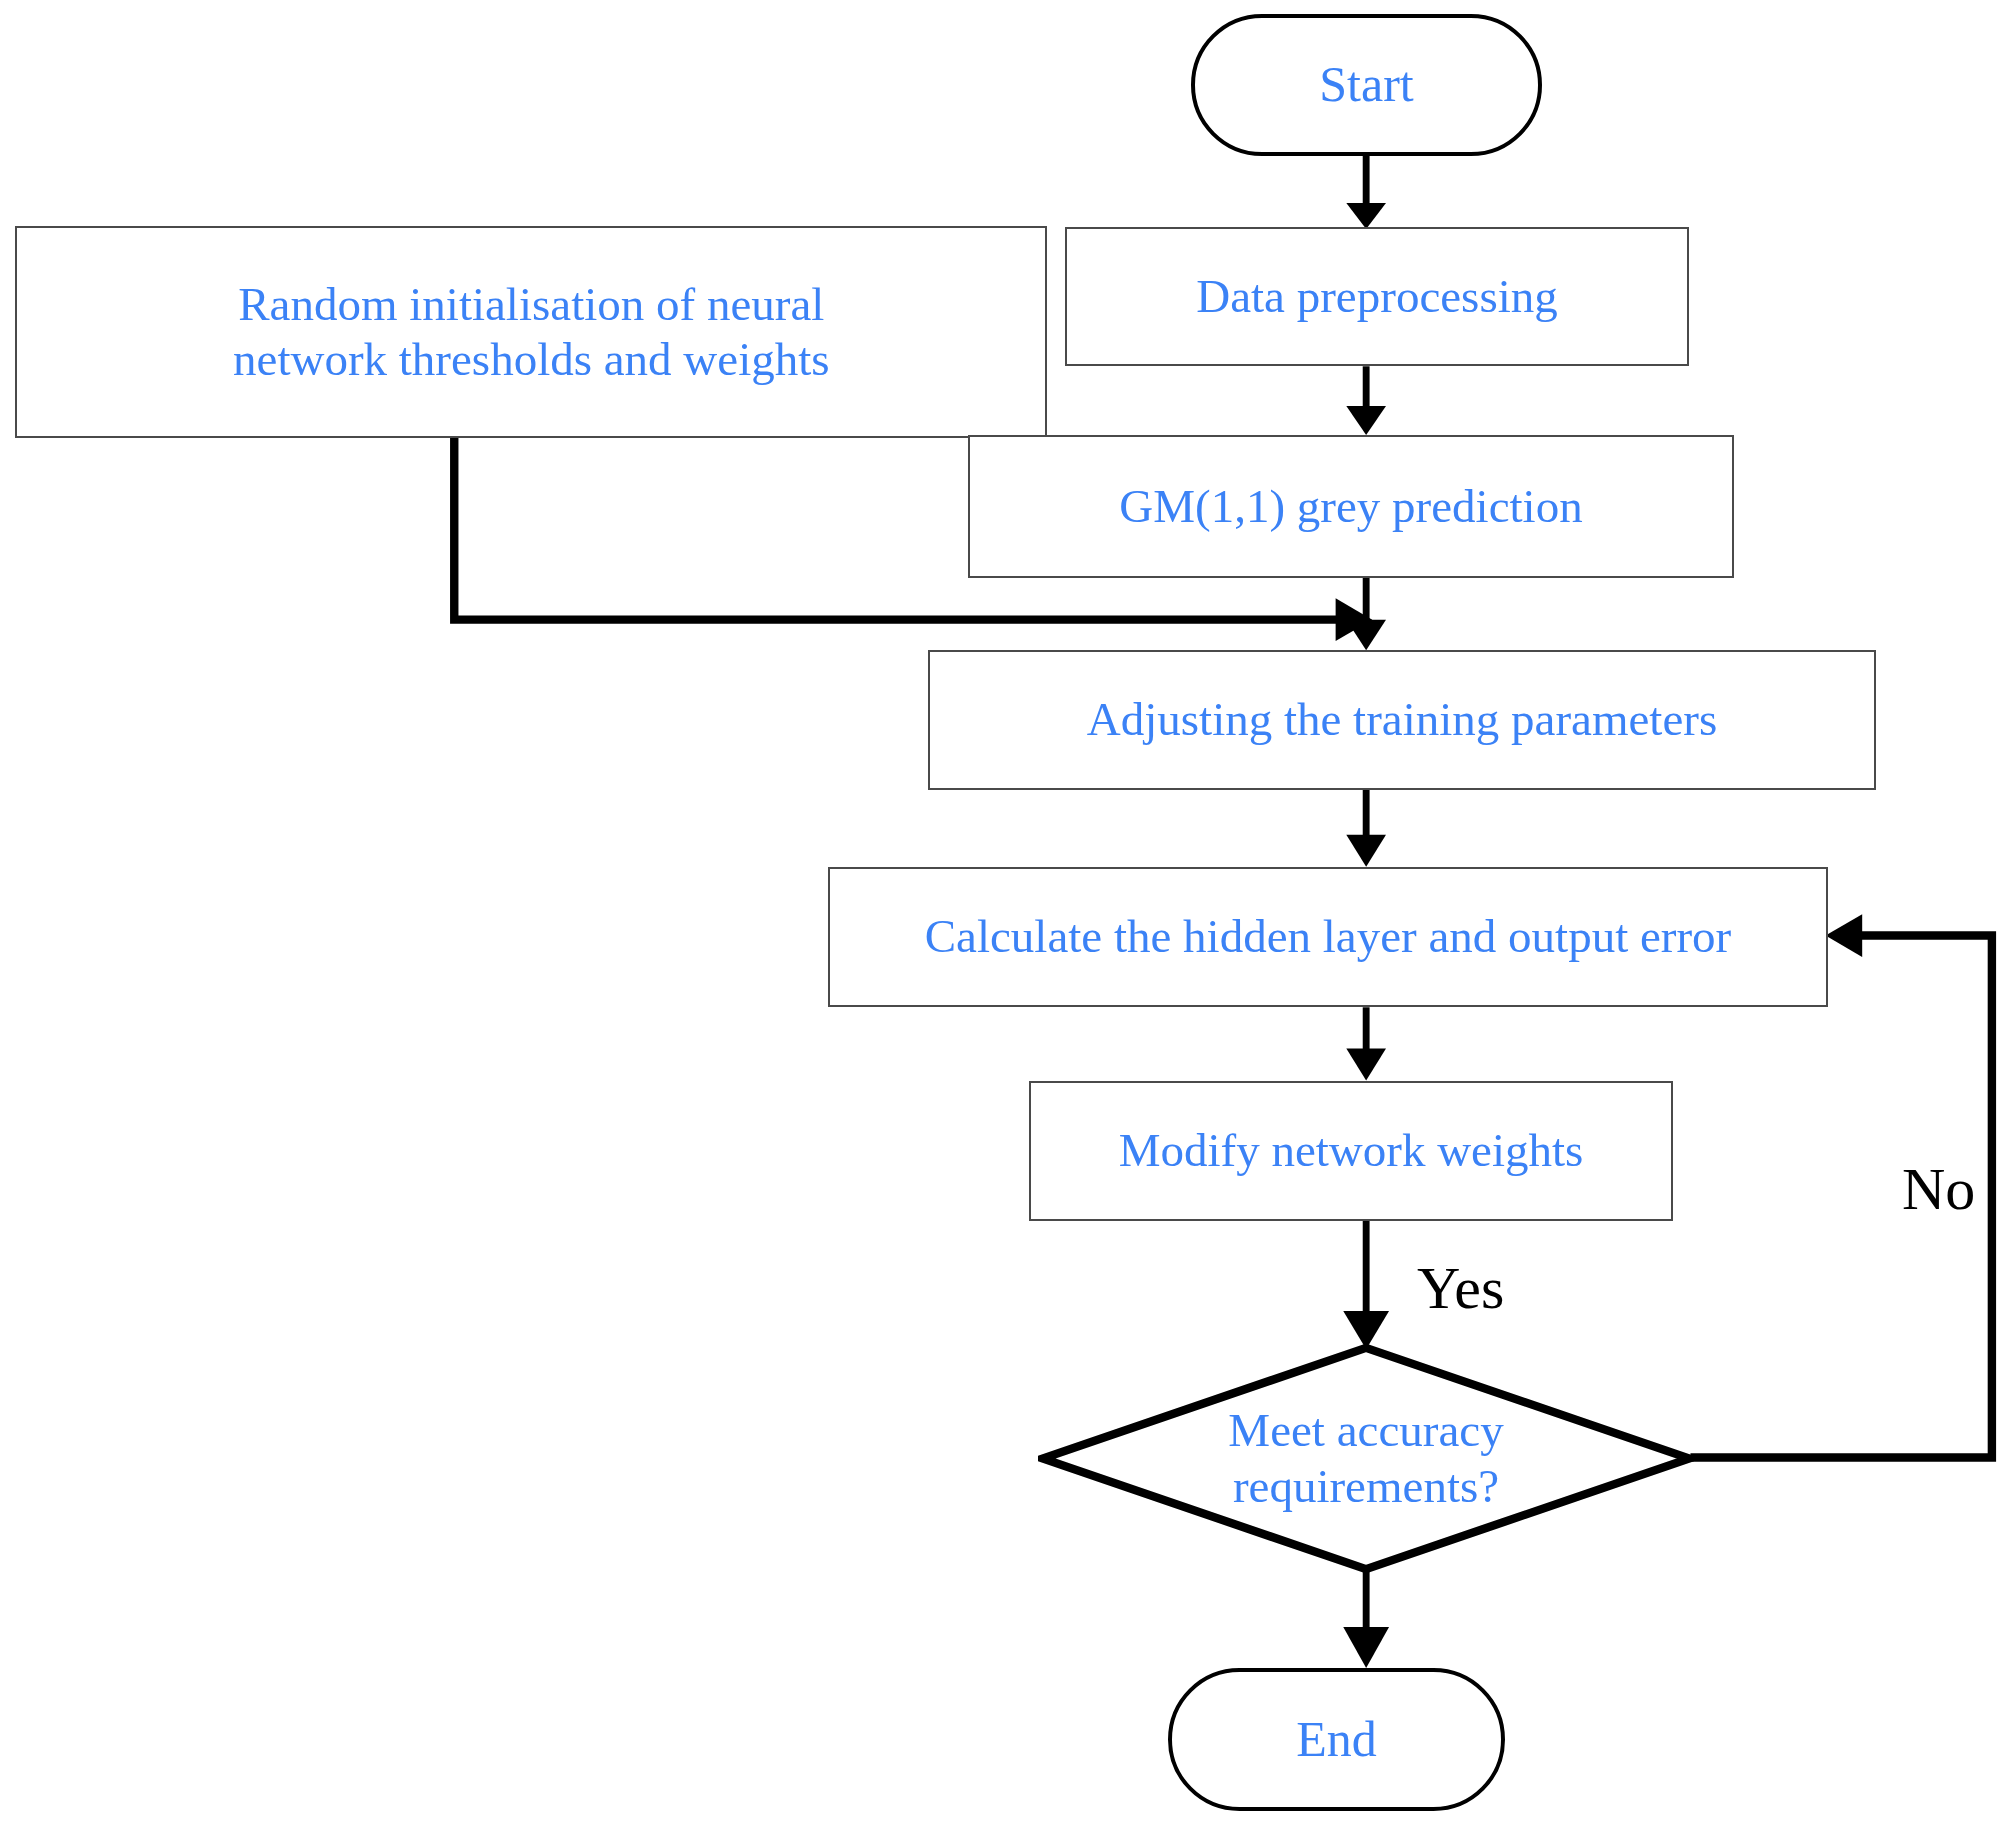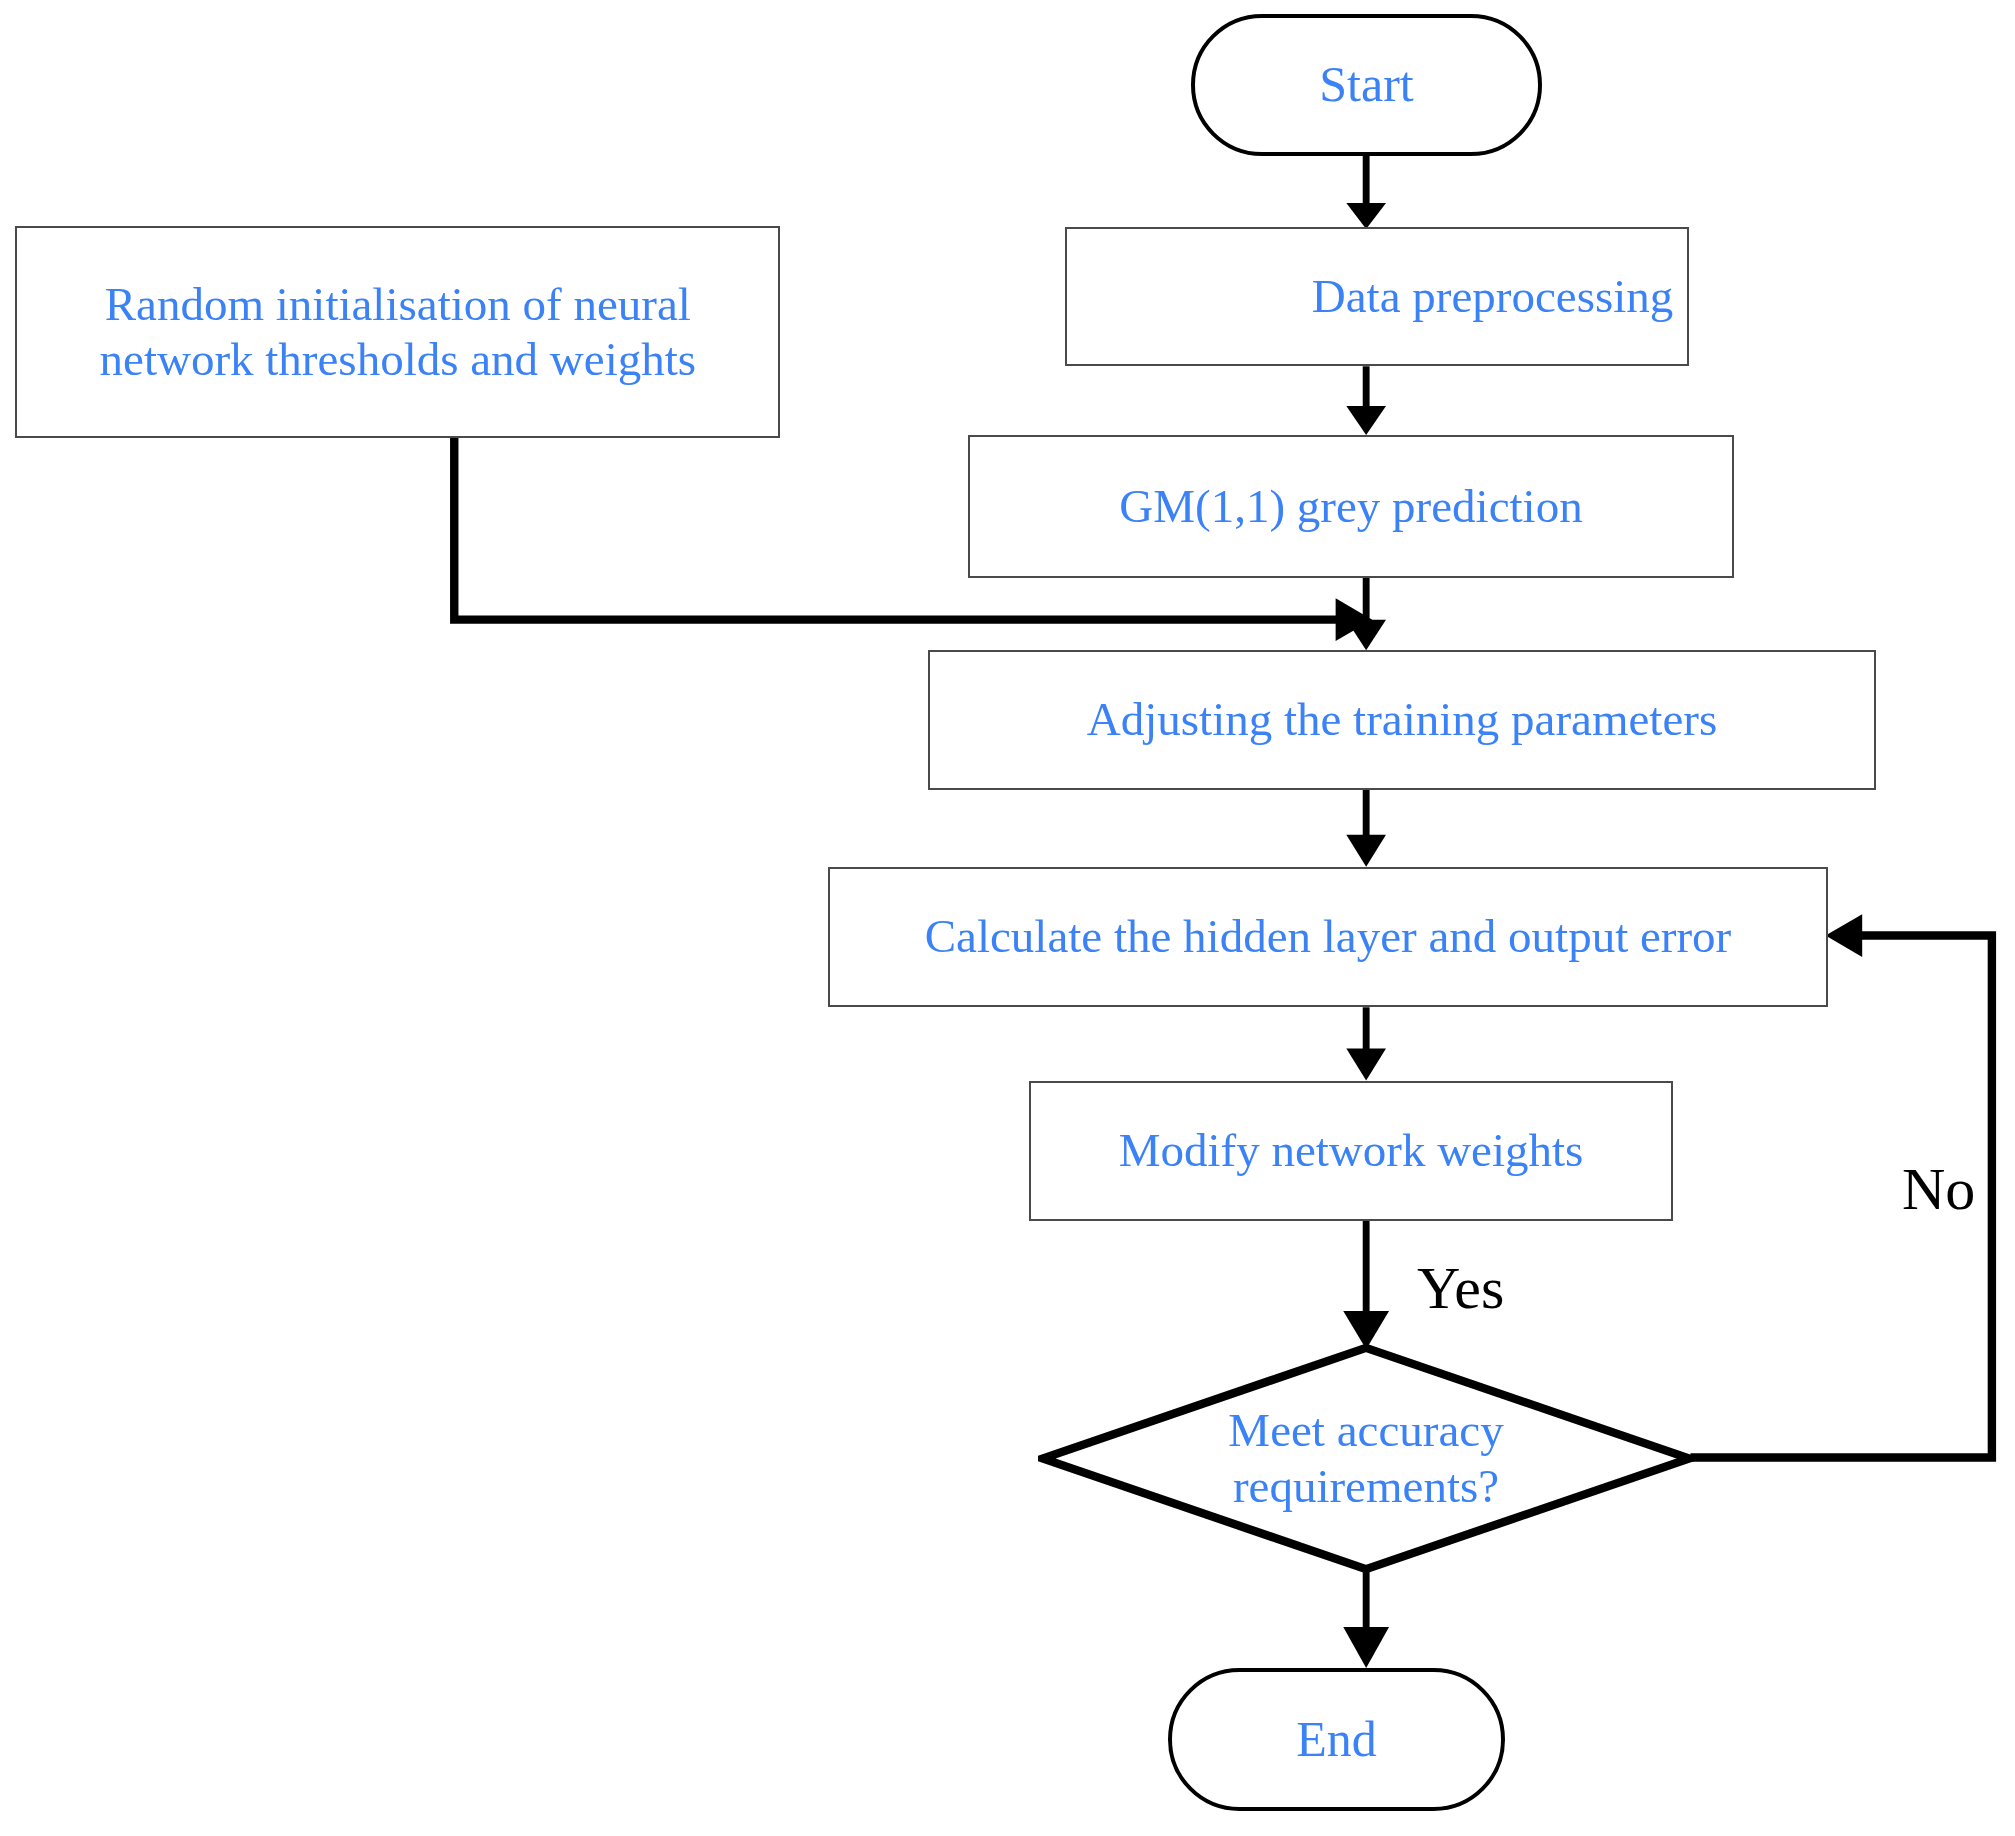--- a/index.html
+++ b/index.html
@@ -120,26 +120,26 @@
     <g>
       <polyline points="2215,1910 2610,1910 2610,1226 2430,1226" fill="none" stroke="#000000" stroke-width="11"></polyline>
       <path d="M2440,1198 L2440,1254 L2392,1226 Z" fill="#000000"></path>
     </g>
   </svg>
 
   <div class="node terminator" style="left:1191px; top:13.7px; width:351px; height:142px;">
     <span class="label">Start</span>
   </div>
 
-  <div class="node process" style="left:15.3px; top:226px; width:765px; height:212px;">
+  <div class="node process" style="left:15.3px; top:226px; width:1032px; height:212px;">
     <span class="label">Random initialisation of neural
 network thresholds and weights</span>
   </div>
 
-  <div class="node process" style="left:1065px; top:227px; width:624px; height:139px;justify-content:flex-end;">
+  <div class="node process" style="left:1065px; top:227px; width:624px; height:139px;">
     <span class="label">Data preprocessing</span>
   </div>
 
   <div class="node process" style="left:968px; top:435px; width:766px; height:143px;">
     <span class="label">GM(1,1) grey prediction</span>
   </div>
 
   <div class="node process" style="left:928px; top:650px; width:948px; height:140px;">
     <span class="label">Adjusting the training parameters</span>
   </div>

